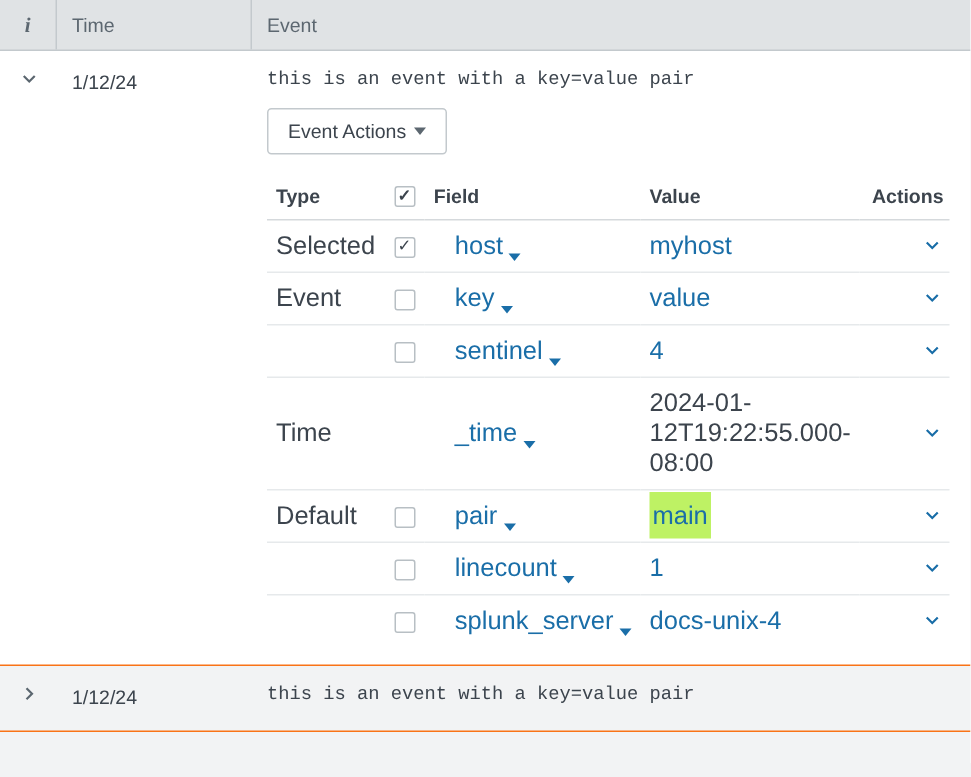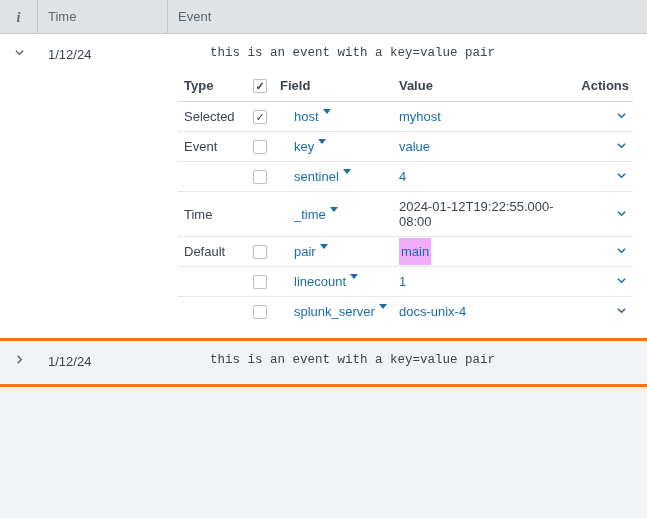--- a/index.html
+++ b/index.html
@@ -3,55 +3,55 @@
   <meta charset="utf-8">
   <style>
     * { margin: 0; padding: 0; box-sizing: border-box; }
     body { font-family: "Helvetica Neue", Arial, sans-serif; font-size: 13px; color: #3c444d; background: #f2f3f4; width: 647px; }
     
     .header-row { display: flex; background: #e0e3e5; border-bottom: 1px solid #c3c9cd; height: 34px; align-items: center; }
     .col-i { width: 38px; text-align: center; border-right: 1px solid #c3c9cd; height: 100%; display: flex; align-items: center; justify-content: center; padding-top: 2px; }
     .col-time { width: 130px; padding-left: 10px; border-right: 1px solid #c3c9cd; height: 100%; display: flex; align-items: center; color: #5c6770; }
     .col-event { flex: 1; padding-left: 10px; color: #5c6770; }
     
-    .event-row { display: flex; background: #fff; border-bottom: 3px solid #f97316; }
+    .event-row { display: flex; background: #fff; border-bottom: 1px solid #f97316; }
     .event-row.collapsed { background: #f2f3f4; }
     
     .cell-i { width: 38px; text-align: center; padding-top: 12px; }
     .cell-time { width: 130px; padding: 12px 6px 12px 10px; color: #3c444d; line-height: 1.45; }
     .cell-event { flex: 1; padding: 12px 14px 12px 10px; }
     
     .chevron-icon { cursor: pointer; color: #5c6770; display: inline-block; }
     .chevron-icon svg { width: 11px; height: 11px; }
     
-    .raw-text { font-family: "Courier New", monospace; font-size: 12.5px; color: #3c444d; margin-bottom: 12px; margin-left: 32px; }
+    .raw-text { font-family: "Courier New", monospace; font-size: 12.5px; color: #3c444d; margin-bottom: 12px; }
     
     .event-actions-btn { border: 1px solid #c3c9cd; background: #fff; border-radius: 3px; padding: 7px 13px; font-size: 13px; color: #3c444d; cursor: pointer; display: inline-flex; align-items: center; gap: 5px; margin-bottom: 14px; }
     .caret-down { border-left: 4px solid transparent; border-right: 4px solid transparent; border-top: 5px solid #5c6770; width: 0; height: 0; display: inline-block; }
     .caret-down.link { border-top-color: #1a6ea8; }
     
     .field-table { width: 100%; border-collapse: collapse; }
     .field-table th { text-align: left; font-weight: 700; color: #3c444d; padding: 6px 6px 8px 6px; border-bottom: 1px solid #d5d9dc; font-size: 13px; margin-top: 35px; }
     .field-table th.th-check { width: 28px; text-align: center; padding: 4px 2px 6px 2px; }
     .field-table th.th-actions { text-align: right; padding-right: 4px; }
-    .field-table td { padding: 7px 6px; border-bottom: 1px solid #e6e9eb; vertical-align: middle; font-size: 13px; }
+    .field-table td { padding: 7px 6px; border-bottom: 1px solid #e6e9eb; vertical-align: middle; font-size: 17px; }
     .field-table tr:last-child td { border-bottom: none; }
     
     .field-table td.type-cell { color: #3c444d; width: 68px; }
     .field-table td.check-cell { width: 28px; text-align: center; padding: 5px 2px; }
     .field-table td.field-cell { width: 115px; }
     .field-table td.value-cell { }
     .field-table td.actions-cell { width: 60px; text-align: right; padding-right: 6px; }
     
     .checkbox { width: 14px; height: 14px; border: 1px solid #b8bfc4; border-radius: 2px; display: inline-flex; align-items: center; justify-content: center; cursor: pointer; background: #fff; vertical-align: middle; }
     .checkbox.checked::after { content: "✓"; font-size: 11px; color: #3c444d; line-height: 1; }
     
     .link { color: #1a6ea8; cursor: pointer; }
-    .field-link { display: inline-flex; align-items: flex-start; gap: 4px; padding-left: 14px; }
-    .highlight { background: #f0abfc; padding: 6px 2px; }
+    .field-link { display: inline-flex; align-items: flex-end; gap: 4px; padding-left: 14px; }
+    .highlight { background: #bef264; padding: 6px 2px; }
     
     .chevron-action { color: #1a6ea8; cursor: pointer; display: inline-block; }
     .chevron-action svg { width: 11px; height: 11px; }
     
     .info-i { font-family: Georgia, serif; font-style: italic; font-weight: bold; color: #5c6770; font-size: 14px; }
   </style>
 </head>
 <body>
 
 <div class="header-row">
@@ -68,20 +68,24 @@
       <svg viewBox="0 0 12 12">
           <path d="M2 4 L6 8 L10 4" fill="none" stroke="currentColor" stroke-width="1.6"></path>
         </svg>
     </span>
   </div>
   <div class="cell-time">
     <div>1/12/24</div>
   </div>
   <div class="cell-event">
     <div class="raw-text">this is an event with a key=value pair</div>
+    <button class="event-actions-btn">
+      <span>Event Actions</span>
+      <span class="caret-down"></span>
+    </button>
     
     <table class="field-table">
       <thead>
         <tr>
           <th>Type</th>
           <th class="th-check">
             <span class="checkbox checked"></span>
           </th>
           <th>Field</th>
           <th>Value</th>

